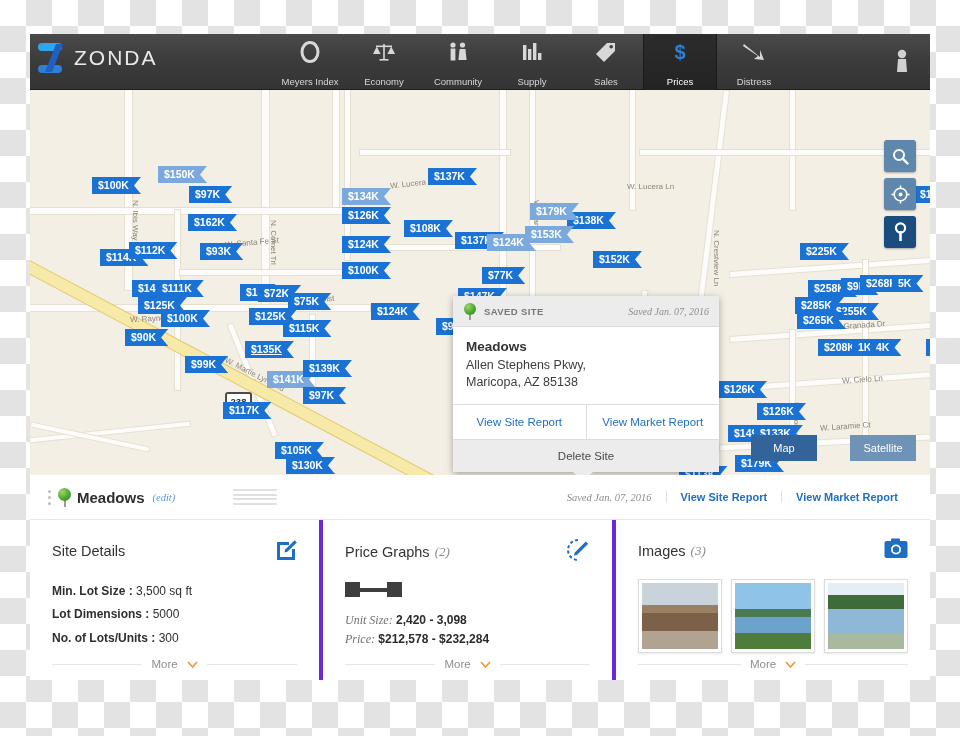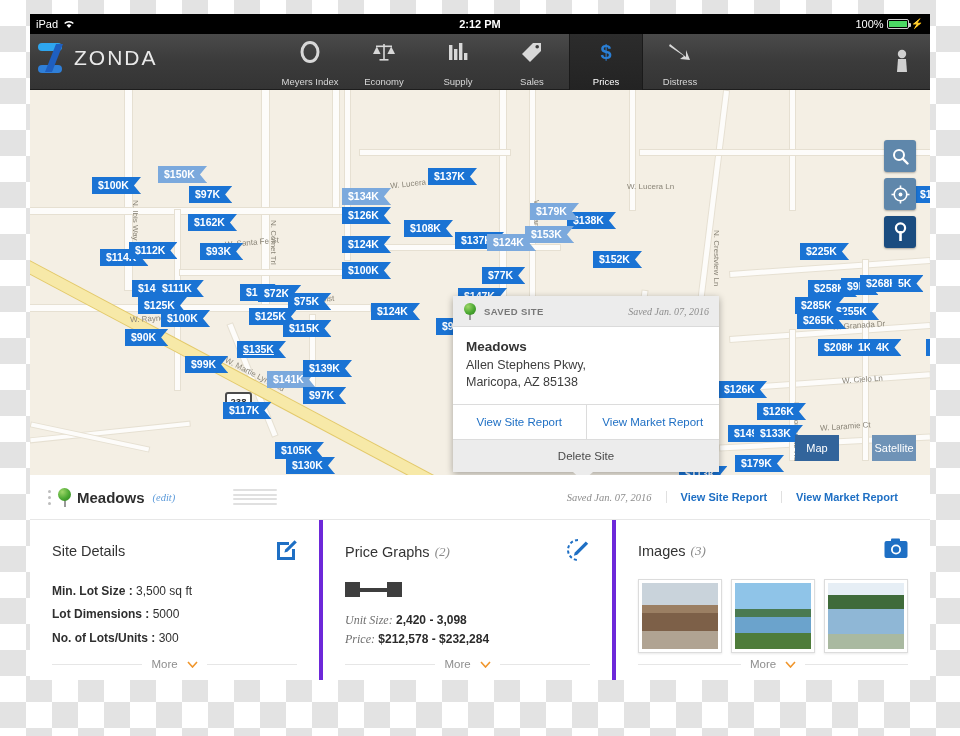--- a/index.html
+++ b/index.html
@@ -65,21 +65,21 @@
   .shield{position:absolute;width:27px;height:19px;background:#fff;border:2px solid #4b4b4b;border-radius:3px;
     font-size:9.5px;font-weight:bold;color:#333;text-align:center;line-height:15px;}
 
   .mapctl{position:absolute;right:14px;width:32px;height:32px;border-radius:3px;
     display:flex;align-items:center;justify-content:center;cursor:pointer;box-shadow:0 1px 2px rgba(0,0,0,.3);}
   .mapctl.c1{background:#5f87ab;}
   .mapctl.c2{background:#5f87ab;}
   .mapctl.c3{background:#1a4c80;}
 
   .maptoggle{position:absolute;right:14px;bottom:14px;display:flex;}
-  .mt{width:44px;height:26px;font-size:11px;color:#fff;display:flex;align-items:center;justify-content:center;cursor:pointer;}
+  .mt{width:66px;height:26px;font-size:11px;color:#fff;display:flex;align-items:center;justify-content:center;cursor:pointer;}
   .mt.on{background:#32649b;}
   .mt.off{background:#6f93b7;margin-left:33px;}
 
   
   .popup{position:absolute;left:423px;top:206px;width:266px;background:#fff;
     box-shadow:0 2px 7px rgba(0,0,0,.33);}
   .pp-head{height:31px;background:#ececec;border-bottom:1px solid #dadada;display:flex;align-items:center;padding:0 10px;}
   .pp-head .pinico{width:14px;height:17px;margin-right:7px;position:relative;}
   .pp-head .pinico i{position:absolute;left:1px;top:0;width:12px;height:12px;border-radius:50%;
      background:radial-gradient(circle at 33% 30%,#9ed668,#4aa832 55%,#2f7d1e);}
@@ -140,37 +140,20 @@
   .thumb div{width:100%;height:100%;}
   .th1{background:linear-gradient(#c9d3db 0 34%,#9b7f63 34% 46%,#7d6048 46% 72%,#b0a392 72% 100%);}
   .th2{background:linear-gradient(#8fc4e8 0 40%,#4a7a52 40% 52%,#6ba3cc 52% 76%,#4e7c3a 76% 100%);}
   .th3{background:linear-gradient(#e6eef5 0 18%,#3f6b3a 18% 40%,#8fb7d6 40% 78%,#a9b9a0 78% 100%);}
 </style>
 </head>
 <body>
 
 <div id="device">
 
-  <div class="statusbar">
-    <div class="sb-left">
-      <span>iPad</span>
-      <svg width="12" height="10" viewBox="0 0 12 10">
-        <path d="M6 9 L3.6 6.2a3.6 3.6 0 0 1 4.8 0z" fill="#fff"></path>
-        <path d="M6 2.1c2 0 3.7.8 4.8 2l-.9 1A5.2 5.2 0 0 0 6 3.5 5.2 5.2 0 0 0 2.1 5.1l-.9-1C2.3 2.9 4 2.1 6 2.1z" fill="#fff"></path>
-      </svg>
-    </div>
-    <div class="sb-time">2:12 PM</div>
-    <div class="sb-right">
-      <span>100%</span>
-      <span class="batt">
-          <i></i>
-        </span>
-      <span class="bolt">⚡</span>
-    </div>
-  </div>
 
   <div class="navbar">
     <div class="logo">
       <span class="logo-mark">
         <svg width="30" height="34" viewBox="0 0 30 34">
           <rect x="2" y="2" width="24" height="8" rx="4" fill="#2ea6ef"></rect>
           <rect x="2" y="24" width="24" height="8" rx="4" fill="#2f7fd8"></rect>
           <path d="M20 3 L9 31 L16 31 L27 3 Z" fill="#1e5fc0"></path>
         </svg>
       </span>
@@ -190,20 +173,31 @@
         <span class="navicon">
           <svg width="24" height="22" viewBox="0 0 24 22">
             <rect x="11.2" y="3" width="1.6" height="15" fill="#d8d8d8"></rect>
             <rect x="4" y="4.5" width="16" height="1.6" fill="#d8d8d8"></rect>
             <path d="M4.8 5.5 L1 13 h7.6z" fill="#d8d8d8"></path>
             <path d="M19.2 5.5 L15.4 13 H23z" fill="#d8d8d8"></path>
             <rect x="7.5" y="18" width="9" height="1.6" fill="#d8d8d8"></rect>
           </svg>
         </span>
         <span class="navlabel">Economy</span>
+      </div>
+      <div class="navitem">
+        <span class="navicon">
+          <svg width="24" height="22" viewBox="0 0 24 22">
+            <circle cx="7" cy="4" r="2.6" fill="#d8d8d8"></circle>
+              <rect x="4.6" y="7.5" width="4.8" height="12" fill="#d8d8d8"></rect>
+            <circle cx="16.5" cy="4" r="2.6" fill="#d8d8d8"></circle>
+              <path d="M13.6 8h5.8l1.2 11h-8.2z" fill="#d8d8d8"></path>
+          </svg>
+        </span>
+        <span class="navlabel">Community</span>
       </div>
       <div class="navitem">
         <span class="navicon">
           <svg width="24" height="22" viewBox="0 0 24 22">
             <rect x="3" y="4" width="3.4" height="15" fill="#d8d8d8"></rect>
             <rect x="8" y="8" width="3.4" height="11" fill="#d8d8d8"></rect>
             <rect x="13" y="2" width="3.4" height="17" fill="#d8d8d8"></rect>
             <rect x="18" y="12" width="3.4" height="7" fill="#d8d8d8"></rect>
           </svg>
         </span>
@@ -308,21 +302,21 @@
         <div class="tag r" style="left: 102px; top: 190px;">$14C</div>
         <div class="tag r" style="left: 126px; top: 190px;">$111K</div>
         <div class="tag r" style="left: 108px; top: 207px;">$125K</div>
         <div class="tag r" style="left: 131px; top: 220px;">$100K</div>
         <div class="tag r" style="left: 95px; top: 239px;">$90K</div>
         <div class="tag r" style="left: 210px; top: 194px;">$15</div>
         <div class="tag r" style="left: 228px; top: 195px;">$72K</div>
         <div class="tag r" style="left: 219px; top: 218px;">$125K</div>
         <div class="tag r" style="left: 258px; top: 203px;">$75K</div>
         <div class="tag r" style="left: 253px; top: 230px;">$115K</div>
-        <div class="tag r" style="left: 207px; top: 251px; text-decoration: underline;">$135K</div>
+        <div class="tag r" style="left: 215px; top: 251px; text-decoration: underline;">$135K</div>
         <div class="tag r" style="left: 155px; top: 266px;">$99K</div>
         <div class="tag r lite" style="left: 237px; top: 281px;">$141K</div>
         <div class="tag r" style="left: 273px; top: 270px;">$139K</div>
         <div class="tag r" style="left: 273px; top: 297px;">$97K</div>
         <div class="tag r" style="left: 193px; top: 312px;">$117K</div>
         <div class="tag r" style="left: 245px; top: 352px;">$105K</div>
         <div class="tag r" style="left: 256px; top: 367px;">$130K</div>
         <div class="tag r" style="left: 398px; top: 78px;">$137K</div>
         <div class="tag r lite" style="left: 312px; top: 98px;">$134K</div>
         <div class="tag r" style="left: 312px; top: 117px;">$126K</div>

